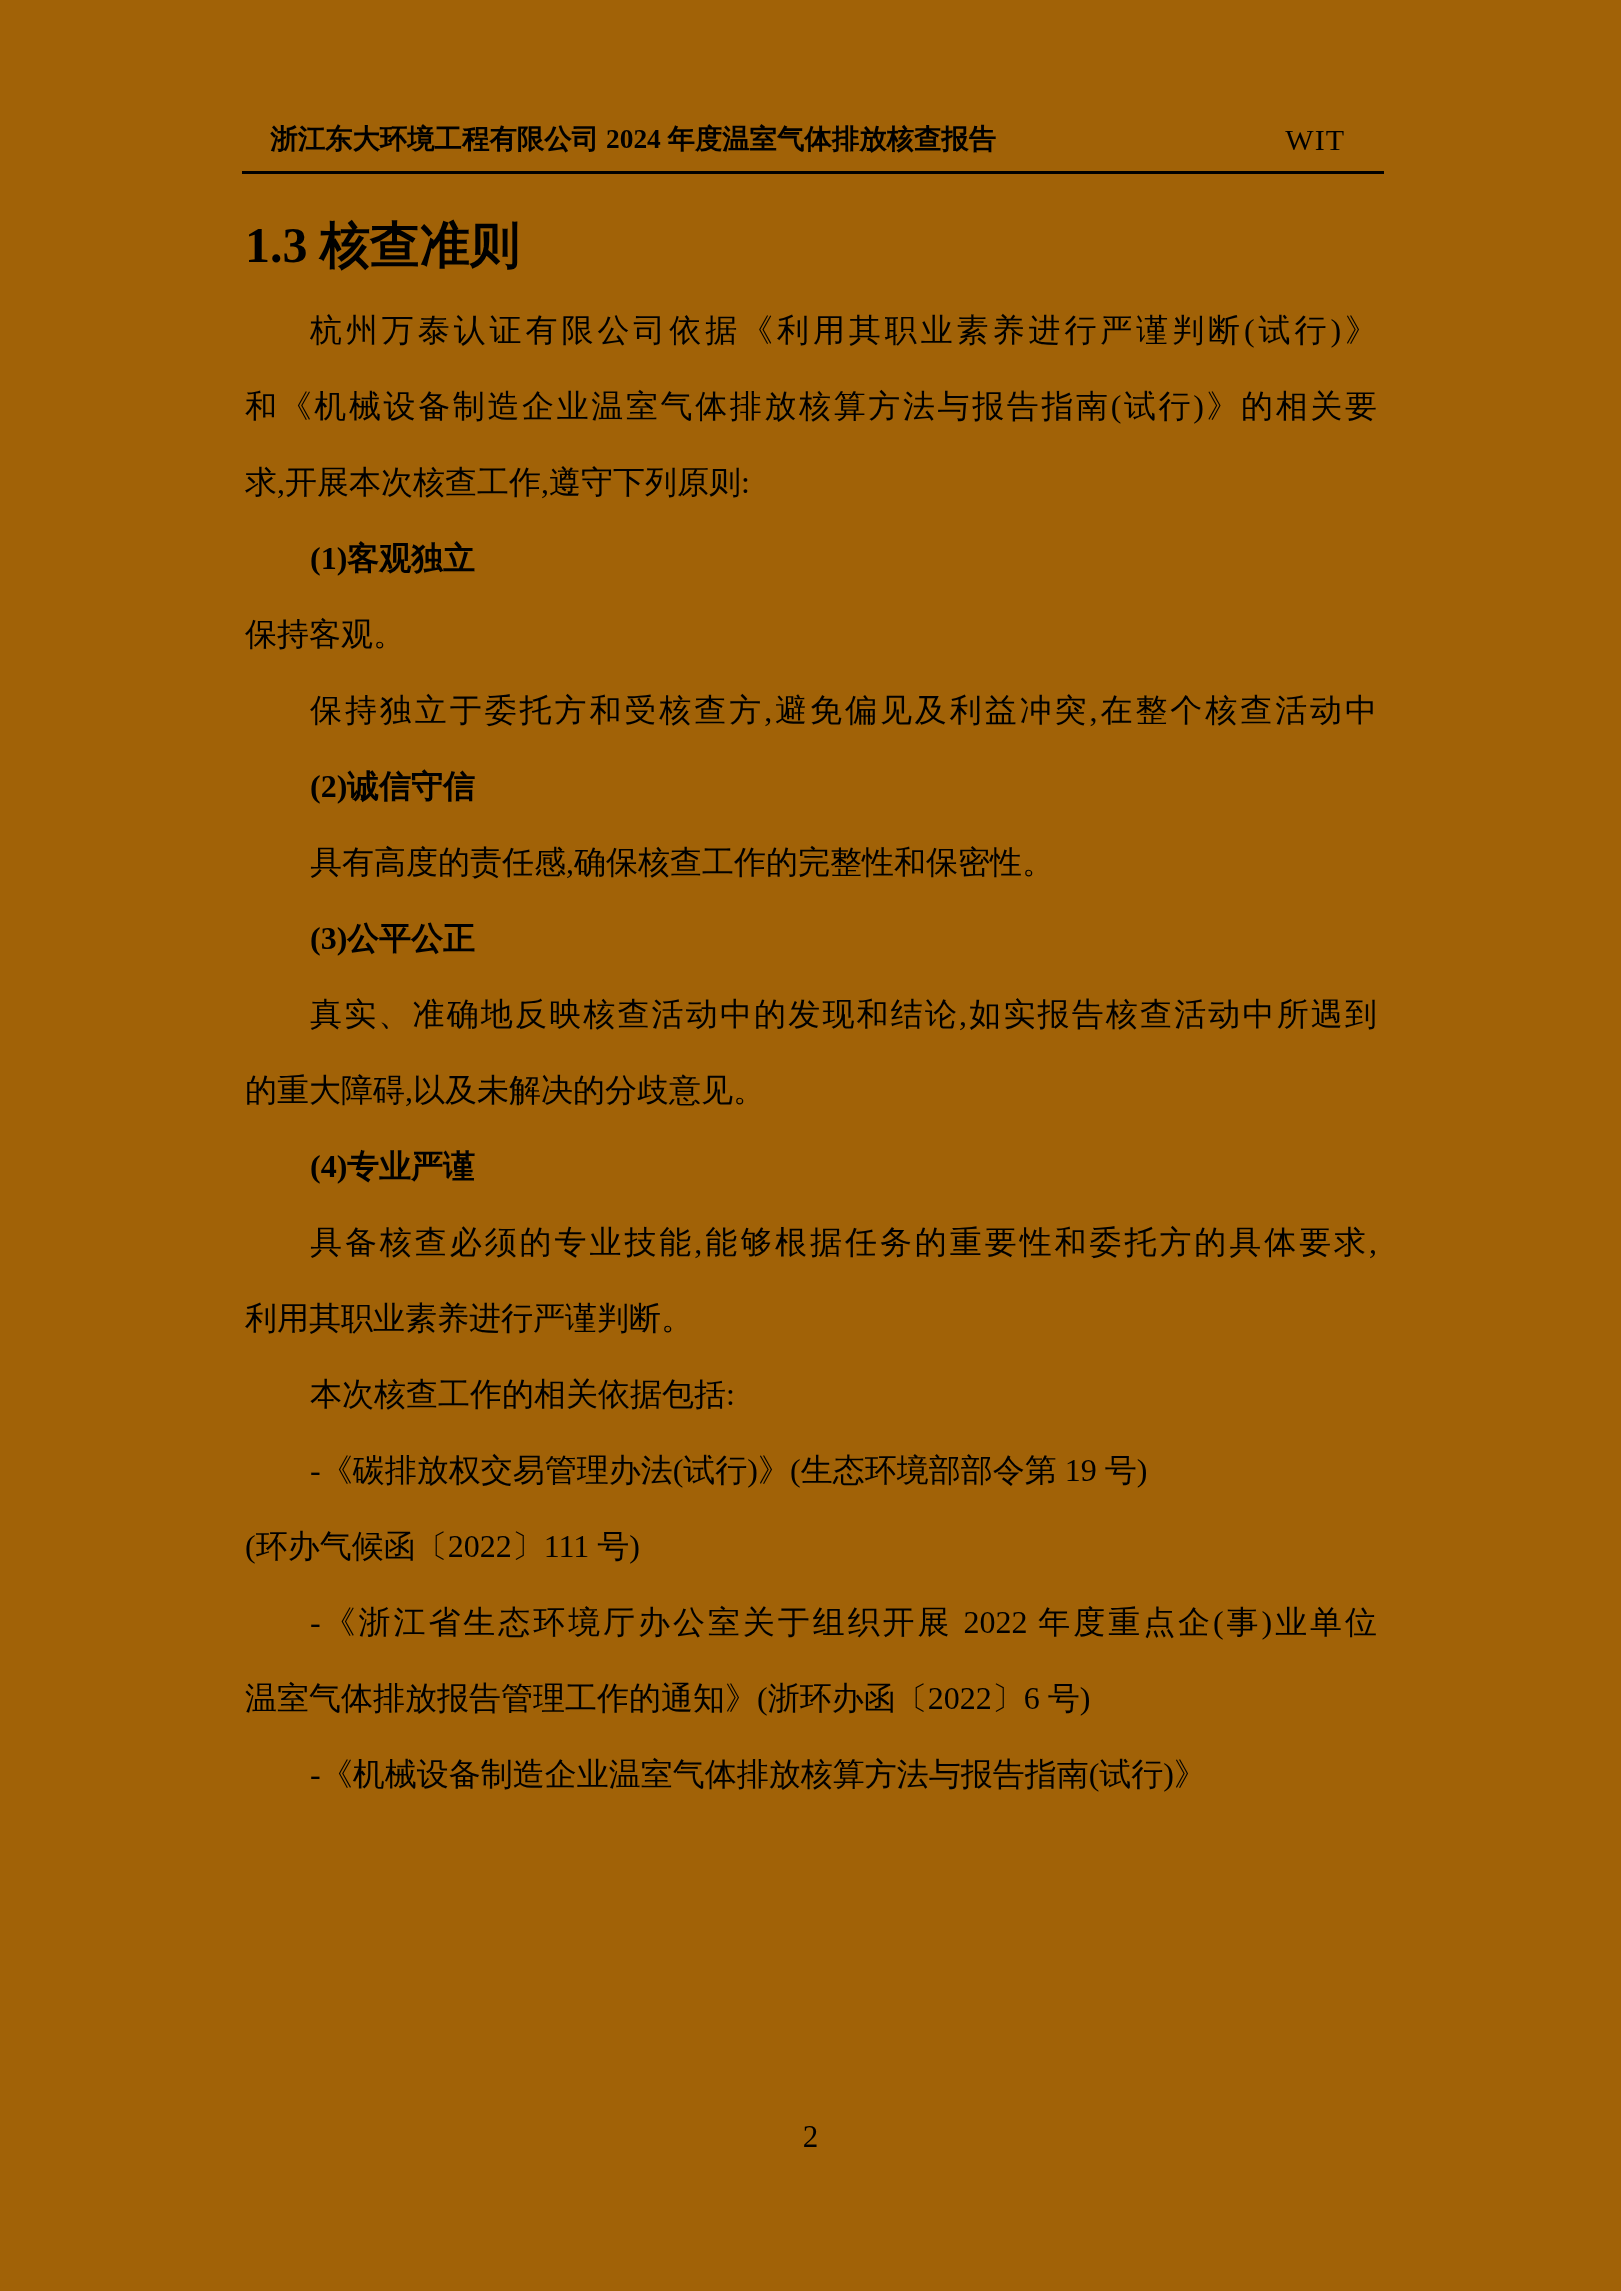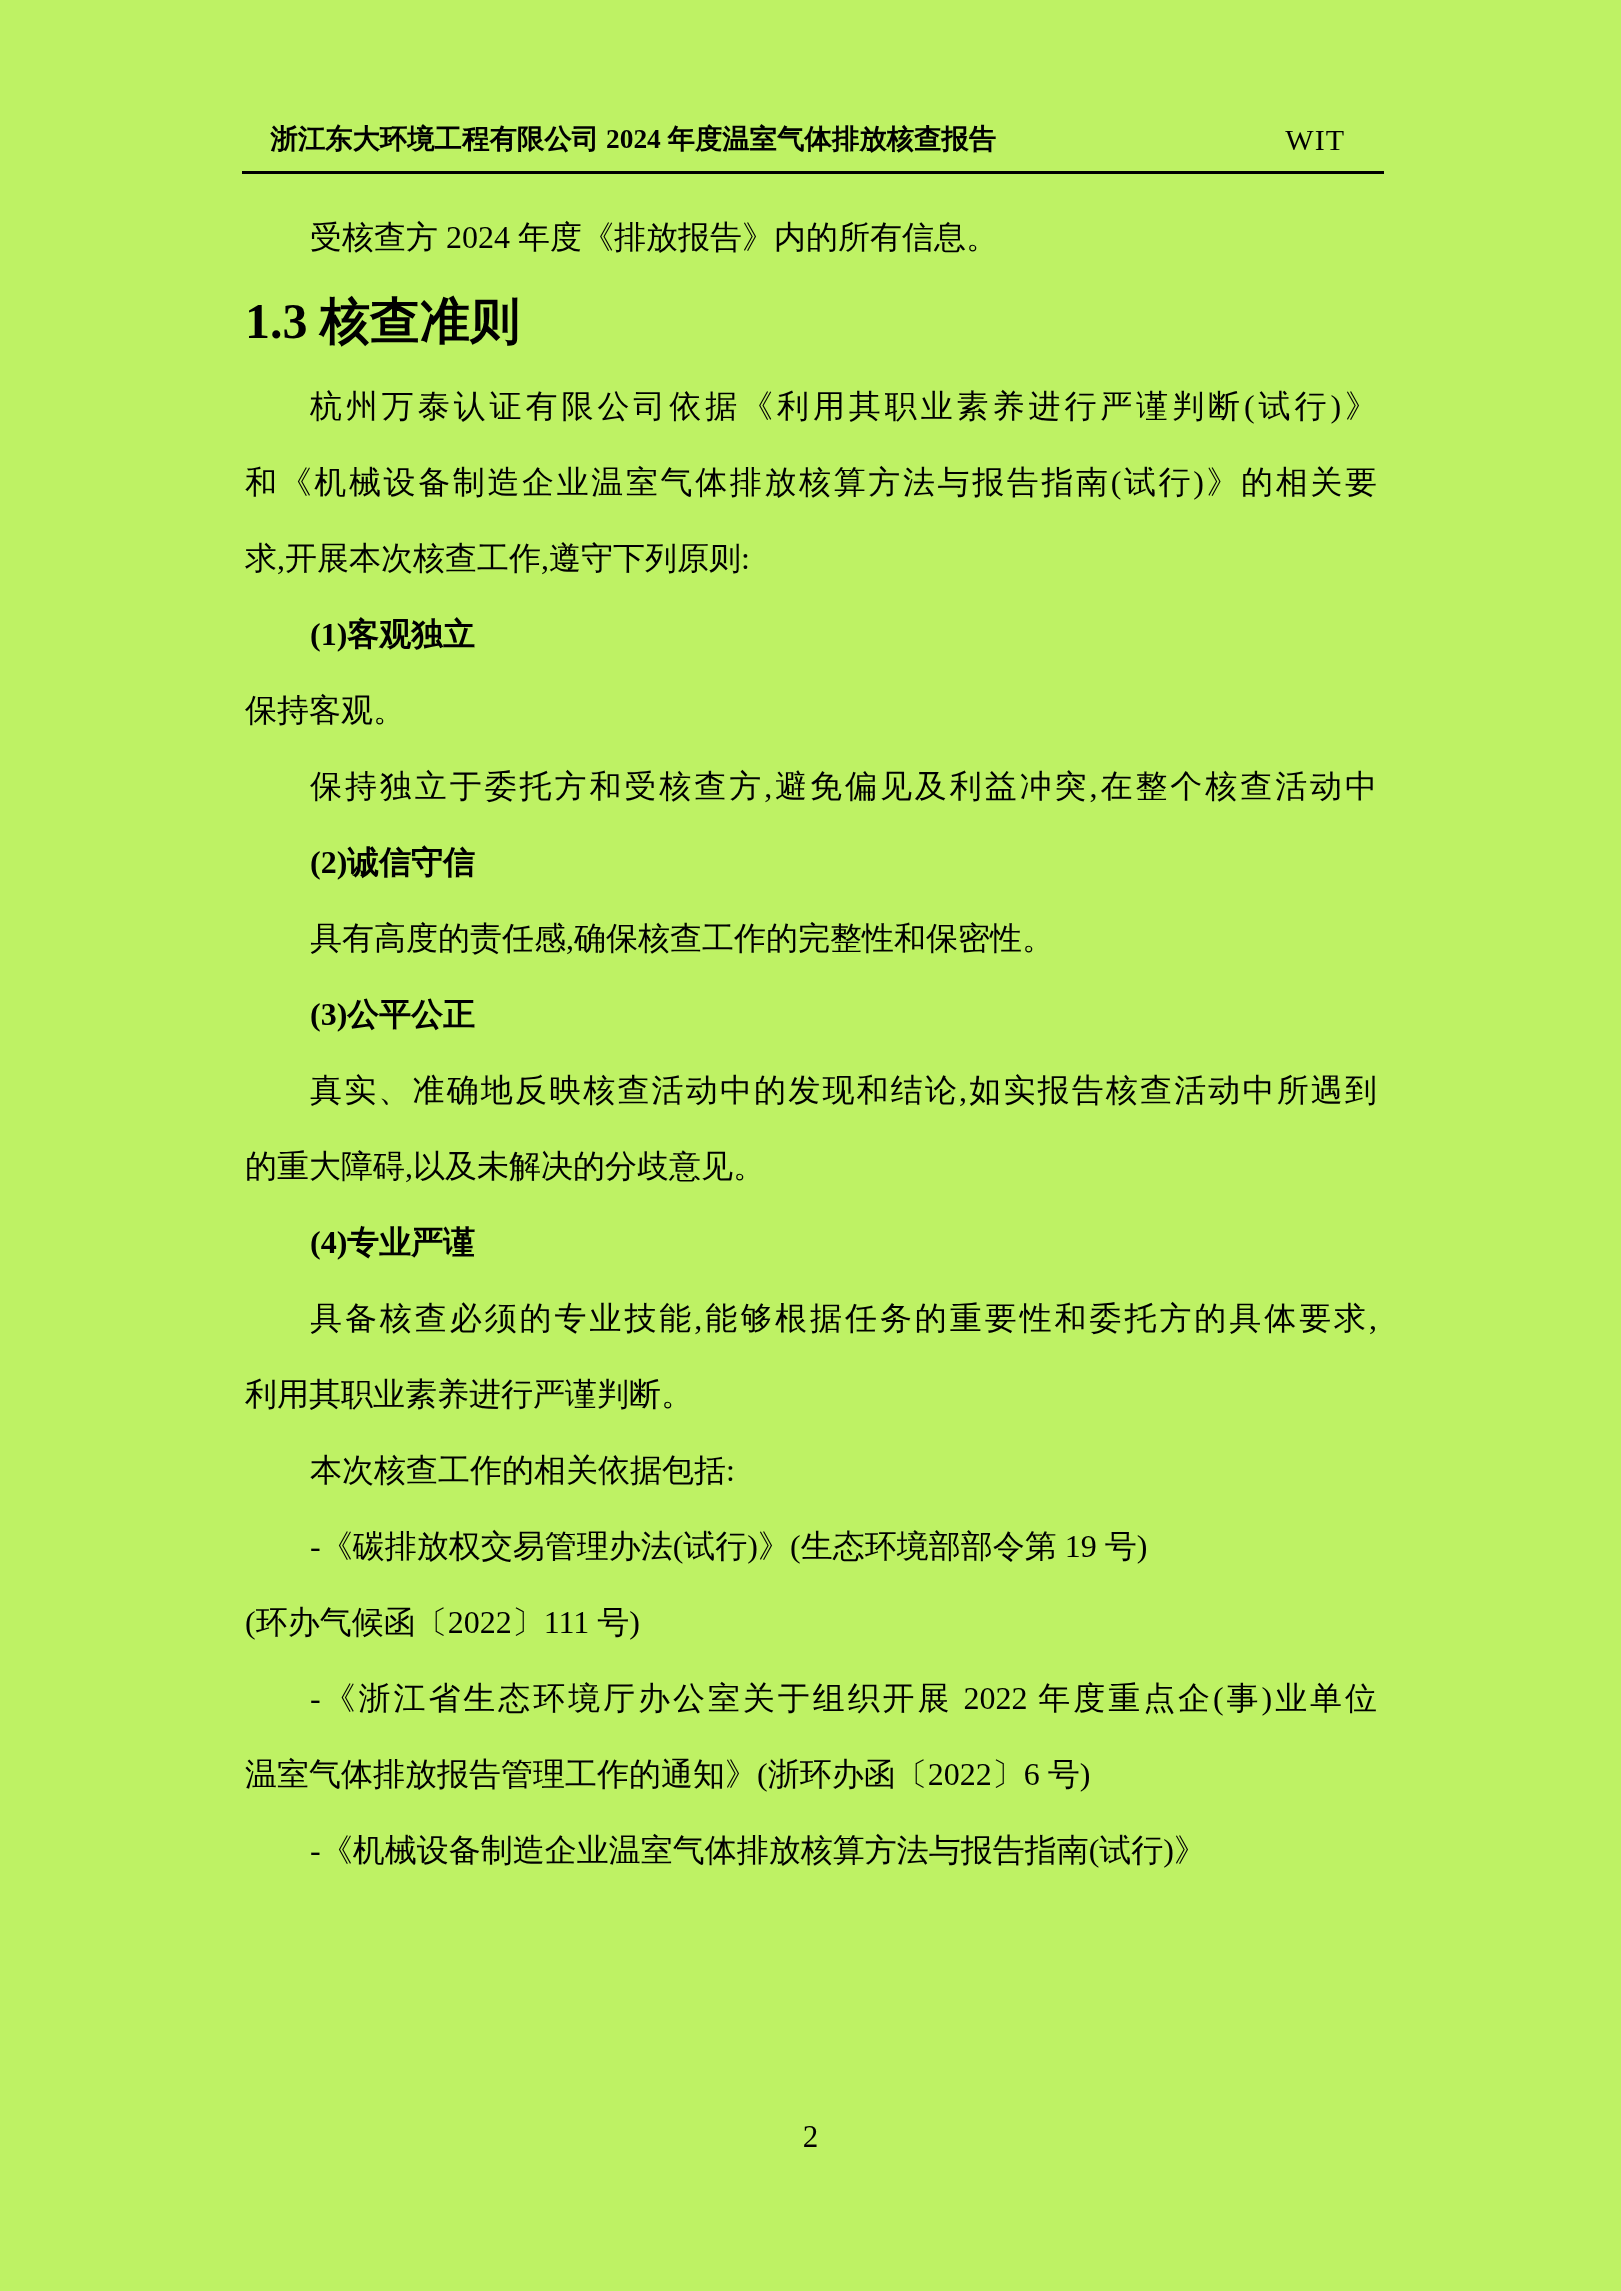--- a/index.html
+++ b/index.html
@@ -1,19 +1,19 @@
 <!DOCTYPE html>
 <html><head>
 <meta charset="utf-8">
 <style>
   html,body{margin:0;padding:0;background:#ffffff;}
   .page{
     position:relative;
     width:1621px;height:2292px;
-    background:#bef264;color:#000;
+    background:#a16207;color:#000;
     font-family:"Liberation Serif","DejaVu Serif",serif;
     overflow:hidden;
   }
   
   .hdr{
     position:absolute;top:120px;left:245px;width:1139px;
     display:flex;justify-content:space-between;align-items:flex-end;
   }
   .hdr-title{
     padding-left:25.5px;font-size:27.4px;font-weight:bold;line-height:39px;white-space:nowrap;
@@ -45,21 +45,20 @@
 
 <div class="page">
 
   <div class="hdr">
     <span class="hdr-title">浙江东大环境工程有限公司 2024 年度温室气体排放核查报告</span>
     <span class="hdr-mark">WIT</span>
   </div>
   <div class="hdr-rule"></div>
 
   <div class="body-text">
-    <div class="ln indent">受核查方 2024 年度《排放报告》内的所有信息。</div>
     <div class="ln heading">1.3 核查准则</div>
     <div class="ln indent fill">杭州万泰认证有限公司依据《利用其职业素养进行严谨判断(试行)》</div>
     <div class="ln fill">和《机械设备制造企业温室气体排放核算方法与报告指南(试行)》的相关要</div>
     <div class="ln">求,开展本次核查工作,遵守下列原则:</div>
     <div class="ln indent b">(1)客观独立</div>
     <div class="ln">保持客观。</div>
     <div class="ln indent fill">保持独立于委托方和受核查方,避免偏见及利益冲突,在整个核查活动中</div>
     <div class="ln indent b">(2)诚信守信</div>
     <div class="ln indent">具有高度的责任感,确保核查工作的完整性和保密性。</div>
     <div class="ln indent b">(3)公平公正</div>

